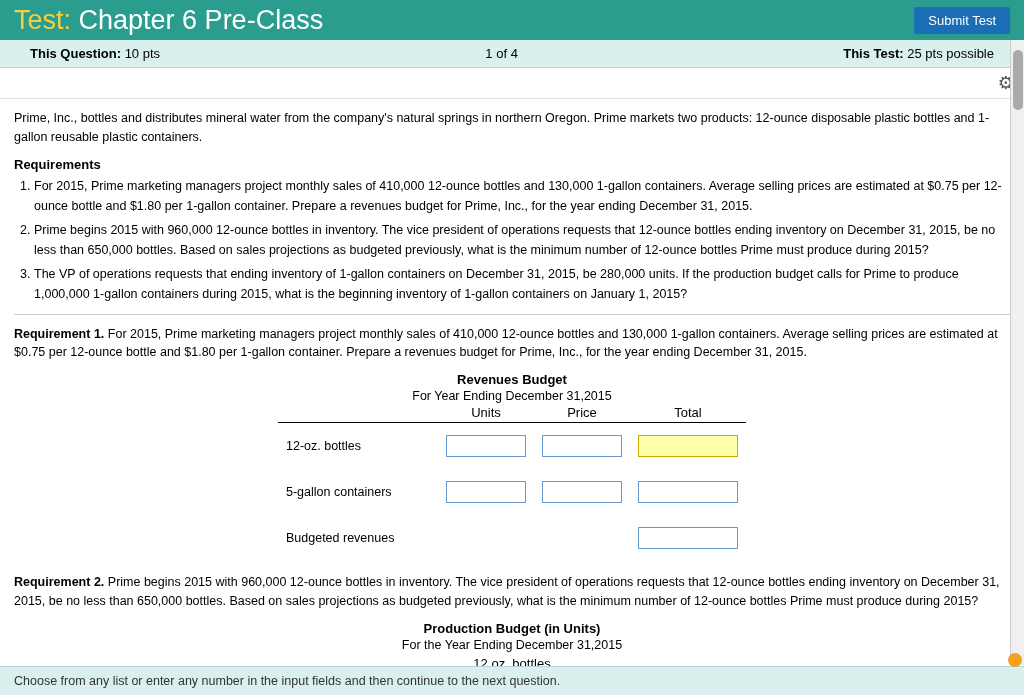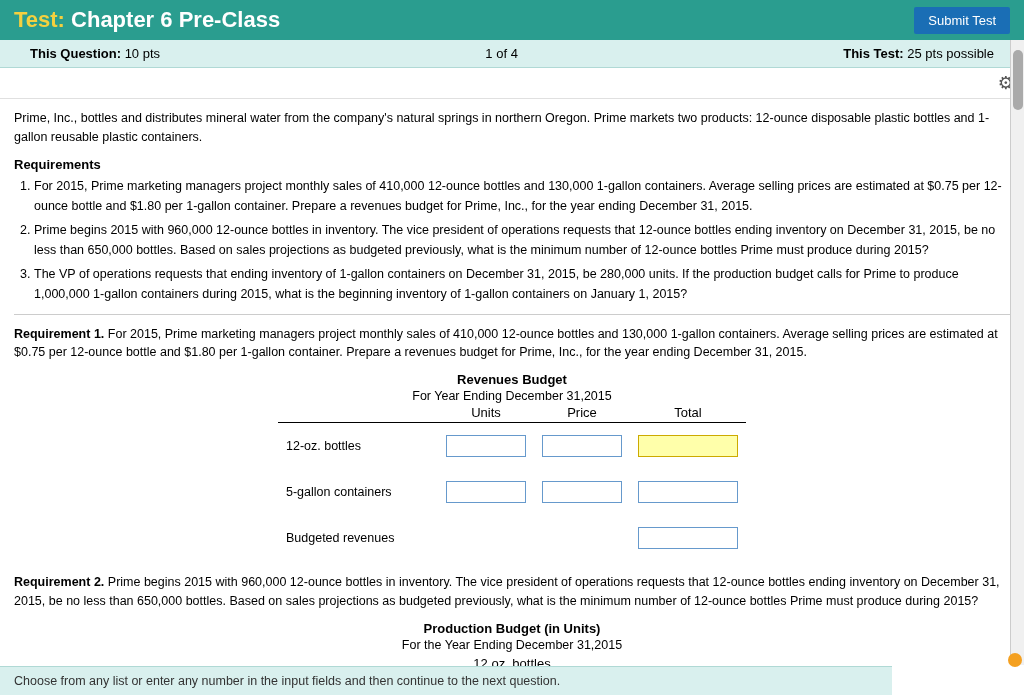--- a/index.html
+++ b/index.html
@@ -8,22 +8,22 @@
     
     .header {
       background: #2a9d8f;
       display: flex;
       align-items: center;
       justify-content: space-between;
       padding: 8px 14px;
       height: 40px;
     }
     .header-title {
-      font-size: 22px;
-      font-weight: bold;
+      font-size: 27px;
+      font-weight: normal;
       color: #fff;
     }
     .header-title span.test-label {
       color: #f4d03f;
     }
     .submit-btn {
       background: #1a6eb5;
       color: #fff;
       border: none;
       padding: 6px 14px;
@@ -169,21 +169,21 @@
       display: inline-block;
       padding-bottom: 2px;
       min-width: 200px;
     }
 
     
     .bottom-bar {
       position: fixed;
       bottom: 0;
       left: 0;
-      width: 892px;
+      width: 1024px;
       background: #d9f0ee;
       border-top: 1px solid #b0d9d5;
       padding: 7px 14px;
       font-size: 12.5px;
       color: #333;
       display: flex;
       align-items: center;
     }
 
     

